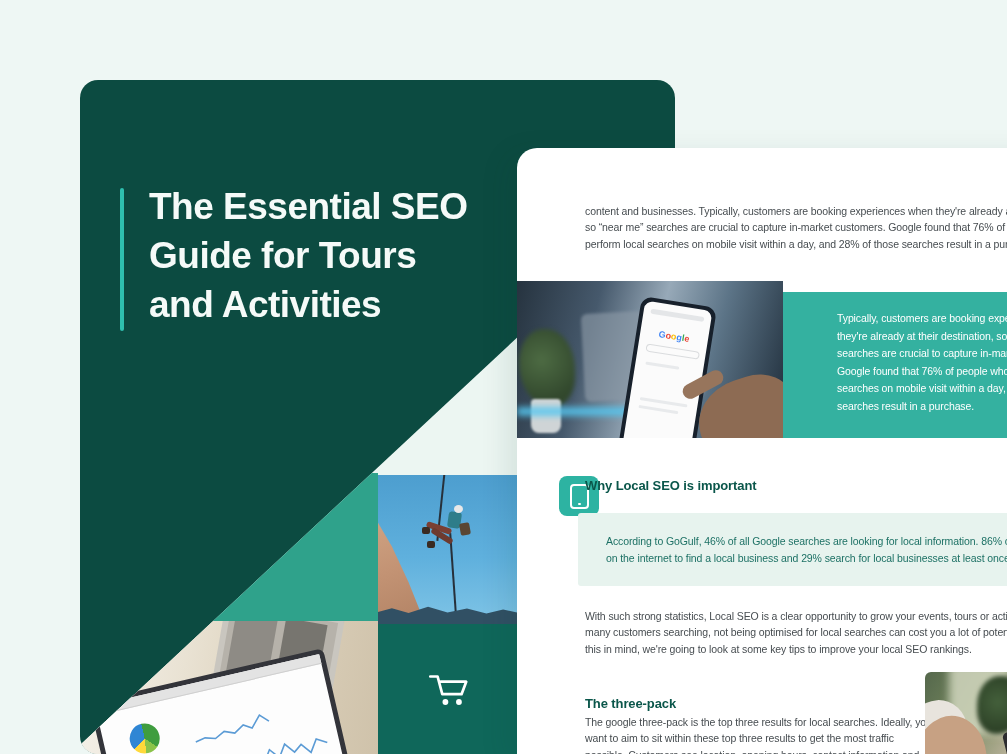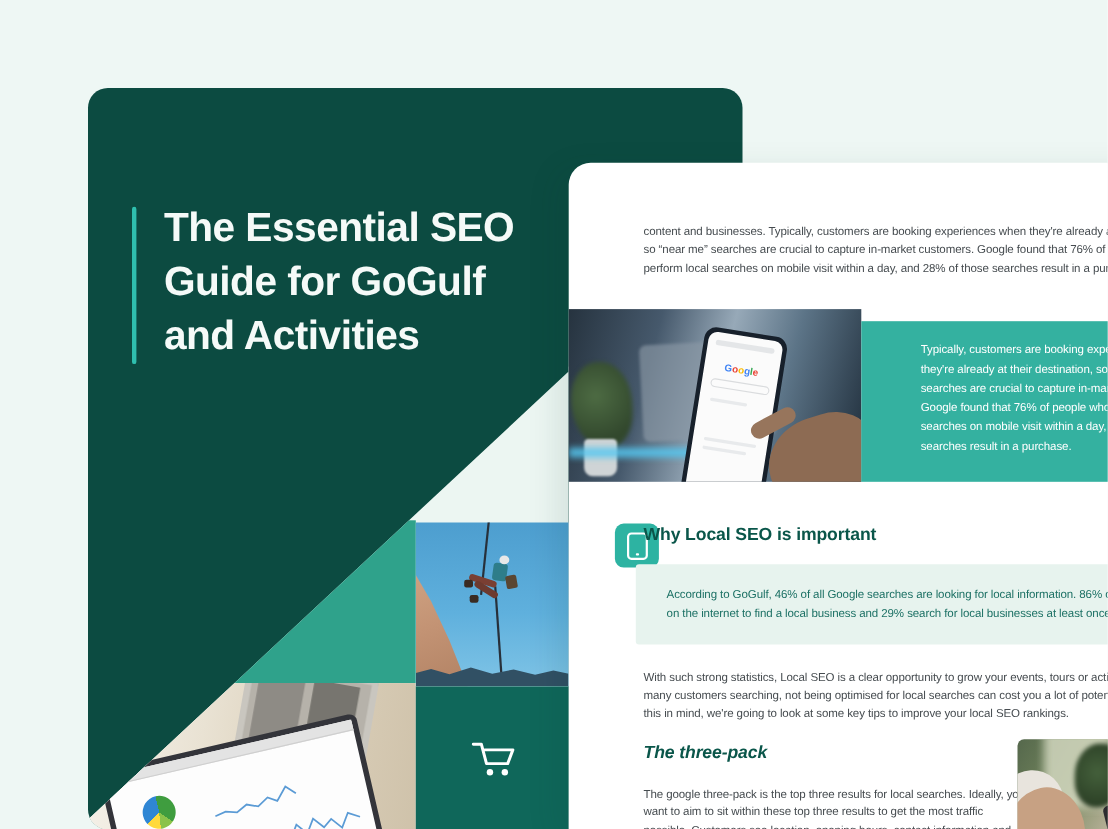--- a/index.html
+++ b/index.html
@@ -105,29 +105,29 @@
   .doc-callout{
     position:absolute;left:266px;top:11px;width:334px;height:146px;background:#34b1a0;
     box-sizing:border-box;padding:18px 0 0 54px;
   }
   .doc-callout p{margin:0;color:#ffffff;font-size:10.5px;line-height:17.5px;width:252px;letter-spacing:-0.1px;}
   .icon-btn{position:absolute;border-radius:8px;display:flex;align-items:center;justify-content:center;cursor:pointer;}
   .tablet-btn{left:42px;top:195px;width:40px;height:40px;background:#2db3a2;}
   .tablet-glyph{width:15px;height:21px;border:2px solid #fff;border-radius:4px;position:relative;}
   .tablet-glyph:after{content:"";position:absolute;left:50%;bottom:2px;width:3px;height:2px;margin-left:-1.5px;background:#fff;border-radius:1px;}
   .search-btn{left:65px;top:244px;width:41px;height:41px;background:#0c6553;}
-  .doc-h{position:absolute;margin:0;color:#0a564a;font-size:16px;font-weight:bold;letter-spacing:-0.1px;}
+  .doc-h{position:absolute;margin:0;color:#0a564a;font-size:13px;font-weight:bold;letter-spacing:-0.1px;}
   .h-local{left:68px;top:330px;}
   .quote-box{
     position:absolute;left:61px;top:365px;width:566px;height:73px;background:#e7f3ee;border-radius:3px;
     box-sizing:border-box;padding:20px 0 0 28px;
   }
   .quote-box p{margin:0;color:#1d7165;font-size:10.5px;line-height:17px;width:480px;letter-spacing:-0.1px;}
   .doc-para1{position:absolute;left:68px;top:449px;width:524px;}
-  .h-threepack{left:68px;top:528px;font-style:italic;}
+  .h-threepack{left:68px;top:548px;}
   .doc-para2{position:absolute;left:68px;top:555px;width:348px;}
   
   .threepack-photo{
     position:absolute;left:408px;top:524px;width:182px;height:122px;border-radius:6px;overflow:hidden;
     background:linear-gradient(120deg,#55684c 0%,#77895f 28%,#b8b199 52%,#8a7c5e 75%,#4f4434 100%);
   }
   .tp-window{position:absolute;left:24px;top:-8px;width:60px;height:70px;background:#d9ddc6;opacity:.8;filter:blur(4px);}
   .tp-plant{position:absolute;left:52px;top:4px;width:46px;height:58px;border-radius:50% 45% 55% 40%;
     background:radial-gradient(circle at 45% 45%,#44603b,#2c4026 75%);filter:blur(2px);}
   .tp-laptop{position:absolute;right:-6px;bottom:2px;width:104px;height:72px;background:#2c2c30;border-radius:5px;
@@ -136,21 +136,21 @@
   .tp-arm{position:absolute;left:-12px;bottom:-14px;width:74px;height:92px;background:#c7a183;border-radius:45% 55% 40% 50%;transform:rotate(16deg);}
   .tp-sleeve{position:absolute;left:-16px;top:28px;width:58px;height:60px;background:#e8e4dd;border-radius:50%;transform:rotate(20deg);}
 </style>
 </head>
 <body>
 
 <div class="cover-card">
 
   <div class="title-wrap">
     <div class="title-accent"></div>
-    <h1 class="cover-title">The Essential SEO Guide for GoGulf and Activities</h1>
+    <h1 class="cover-title">The Essential SEO Guide for Tours and Activities</h1>
   </div>
 
   <div class="diag-clip">
     <div class="teal-triangle"></div>
     <div class="laptop-photo">
       <div class="lp-monitor"></div>
       <div class="lp-screen">
         <div class="lp-toolbar"></div>
         <div class="lp-pie"></div>
         <svg class="lp-line" style="left:88px;top:40px;" width="80" height="26">

